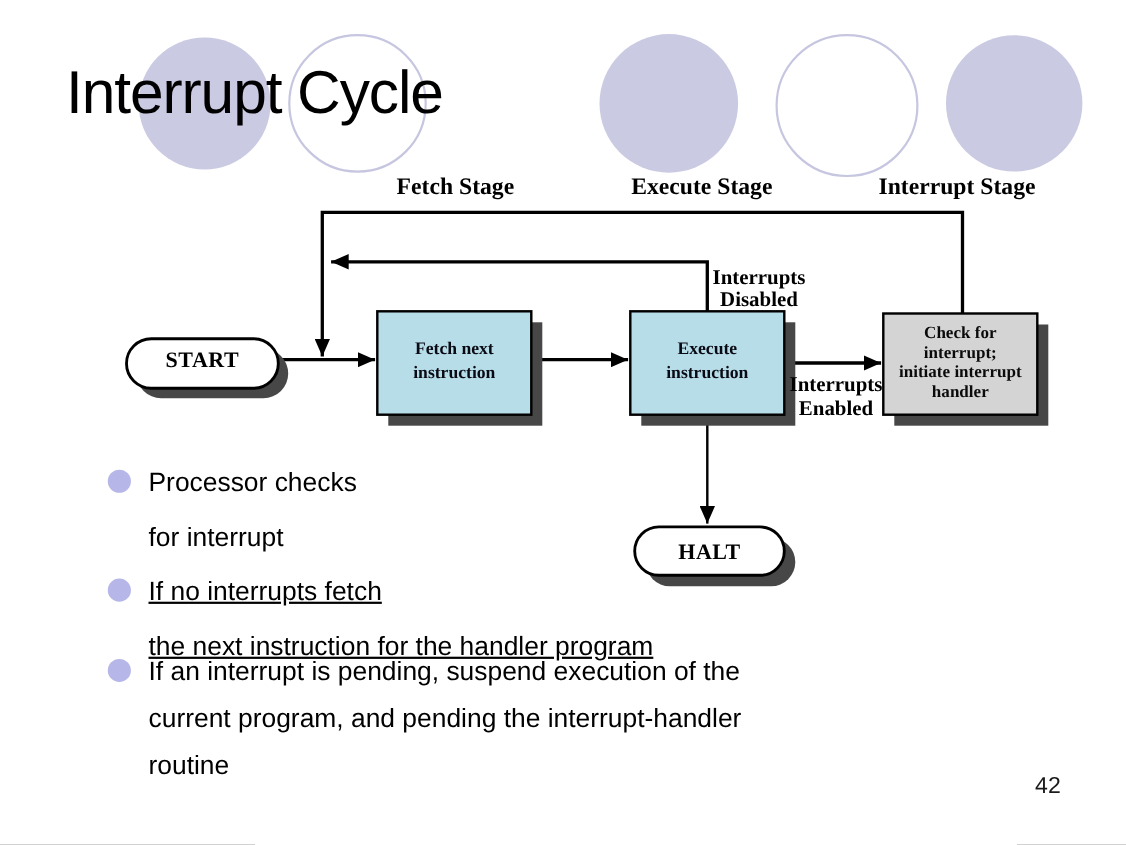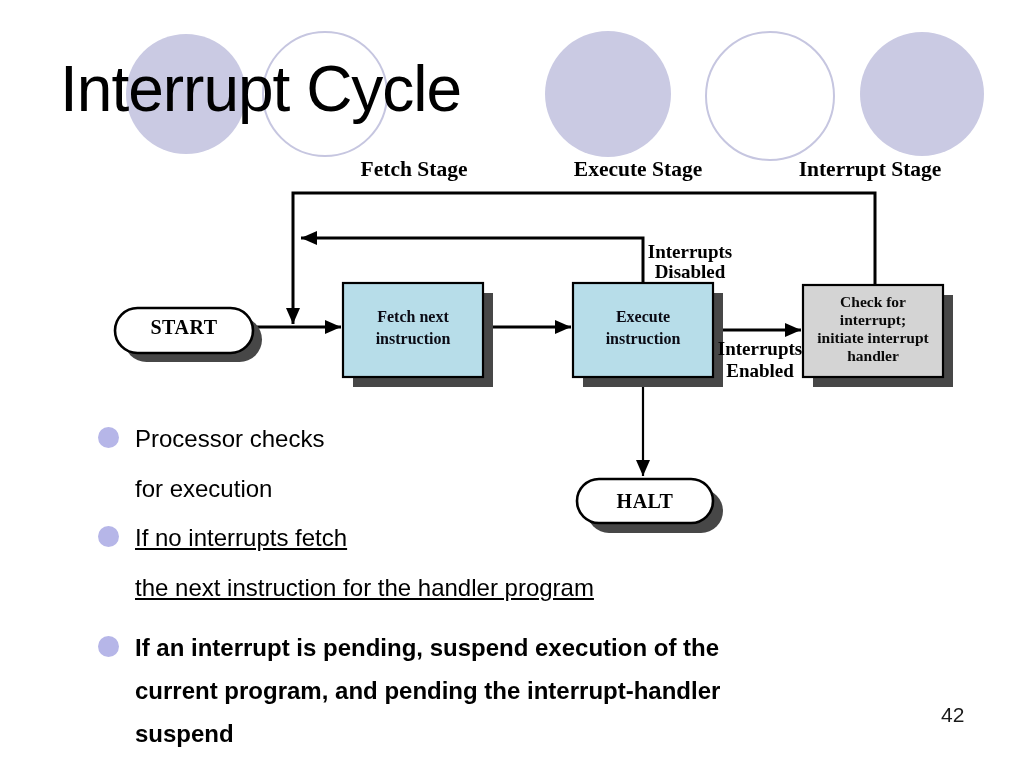--- a/index.html
+++ b/index.html
@@ -12,21 +12,21 @@
   .circle.filled{background:#cacae3;}
   .circle.outlined{background:#ffffff;border:2px solid #c6c6e0;}
   .c1{left:126px;top:34px;width:120px;height:120px;}
   .c2{left:262px;top:31px;width:122px;height:122px;}
   .c3{left:545px;top:31px;width:126px;height:126px;}
   .c4{left:705px;top:31px;width:126px;height:126px;}
   .c5{left:860px;top:32px;width:124px;height:124px;}
   
   .title{
     position:absolute;left:60px;top:57px;margin:0;
-    font-size:64px;font-weight:400;color:#000;letter-spacing:-1px;
+    font-size:55px;font-weight:400;color:#000;letter-spacing:-1px;
     white-space:nowrap;line-height:1.0;
   }
   
   .diagram{position:absolute;left:0;top:0;}
   .flow{stroke:#000;stroke-width:3;fill:none;}
   .boxborder{stroke:#000;stroke-width:2.2;}
   .shadow{fill:#474747;stroke:none;}
   .stage-text{font-family:"Liberation Serif",serif;font-weight:bold;font-size:21.5px;fill:#000;text-anchor:middle;}
   .box-text{font-family:"Liberation Serif",serif;font-weight:bold;font-size:16px;fill:#0a0a14;text-anchor:middle;}
   .smallbox-text{font-family:"Liberation Serif",serif;font-weight:bold;font-size:15.5px;fill:#0a0a0a;text-anchor:middle;}
@@ -36,21 +36,21 @@
   .bullet-block{position:absolute;left:135px;width:820px;color:#000;font-size:24px;}
   .bullet-block .line{white-space:nowrap;}
   .lh50 .line{line-height:50px;height:50px;}
   .lh43 .line{line-height:43px;height:43px;}
   .dot{
     position:absolute;left:-37px;width:21px;height:21px;border-radius:50%;
     background:#b6b6e8;
   }
   .b1{top:414px;} .b1 .dot{top:13px;}
   .b2{top:513px;text-decoration:underline;} .b2 .dot{top:13px;}
-  .b3{top:626px;font-weight:bold;} .b3 .dot{top:10px;}
+  .b3{top:589px;} .b3 .dot{top:10px;}
   
   .pagenum{position:absolute;left:941px;top:703px;font-size:21px;color:#1a1a1a;}
 </style>
 </head>
 <body>
 
 <div class="slide">
 
   <div class="circle filled c1"></div>
   <div class="circle outlined c2"></div>
@@ -106,30 +106,30 @@
 
     <text class="edge-label" x="690" y="258">Interrupts</text>
     <text class="edge-label" x="690" y="278">Disabled</text>
     <text class="edge-label" x="760" y="355">Interrupts</text>
     <text class="edge-label" x="760" y="377">Enabled</text>
   </svg>
 
   <div class="bullet-block lh50 b1">
     <span class="dot"></span>
     <div class="line">Processor checks</div>
-    <div class="line">for execution</div>
+    <div class="line">for interrupt</div>
   </div>
 
   <div class="bullet-block lh50 b2">
     <span class="dot"></span>
     <div class="line">If no interrupts fetch</div>
     <div class="line">the next instruction for the handler program</div>
   </div>
 
   <div class="bullet-block lh43 b3">
     <span class="dot"></span>
     <div class="line">If an interrupt is pending, suspend execution of the</div>
     <div class="line">current program, and pending the interrupt-handler</div>
-    <div class="line">suspend</div>
+    <div class="line">routine</div>
   </div>
 
   <div class="pagenum">42</div>
 </div>
 
 </body></html>

